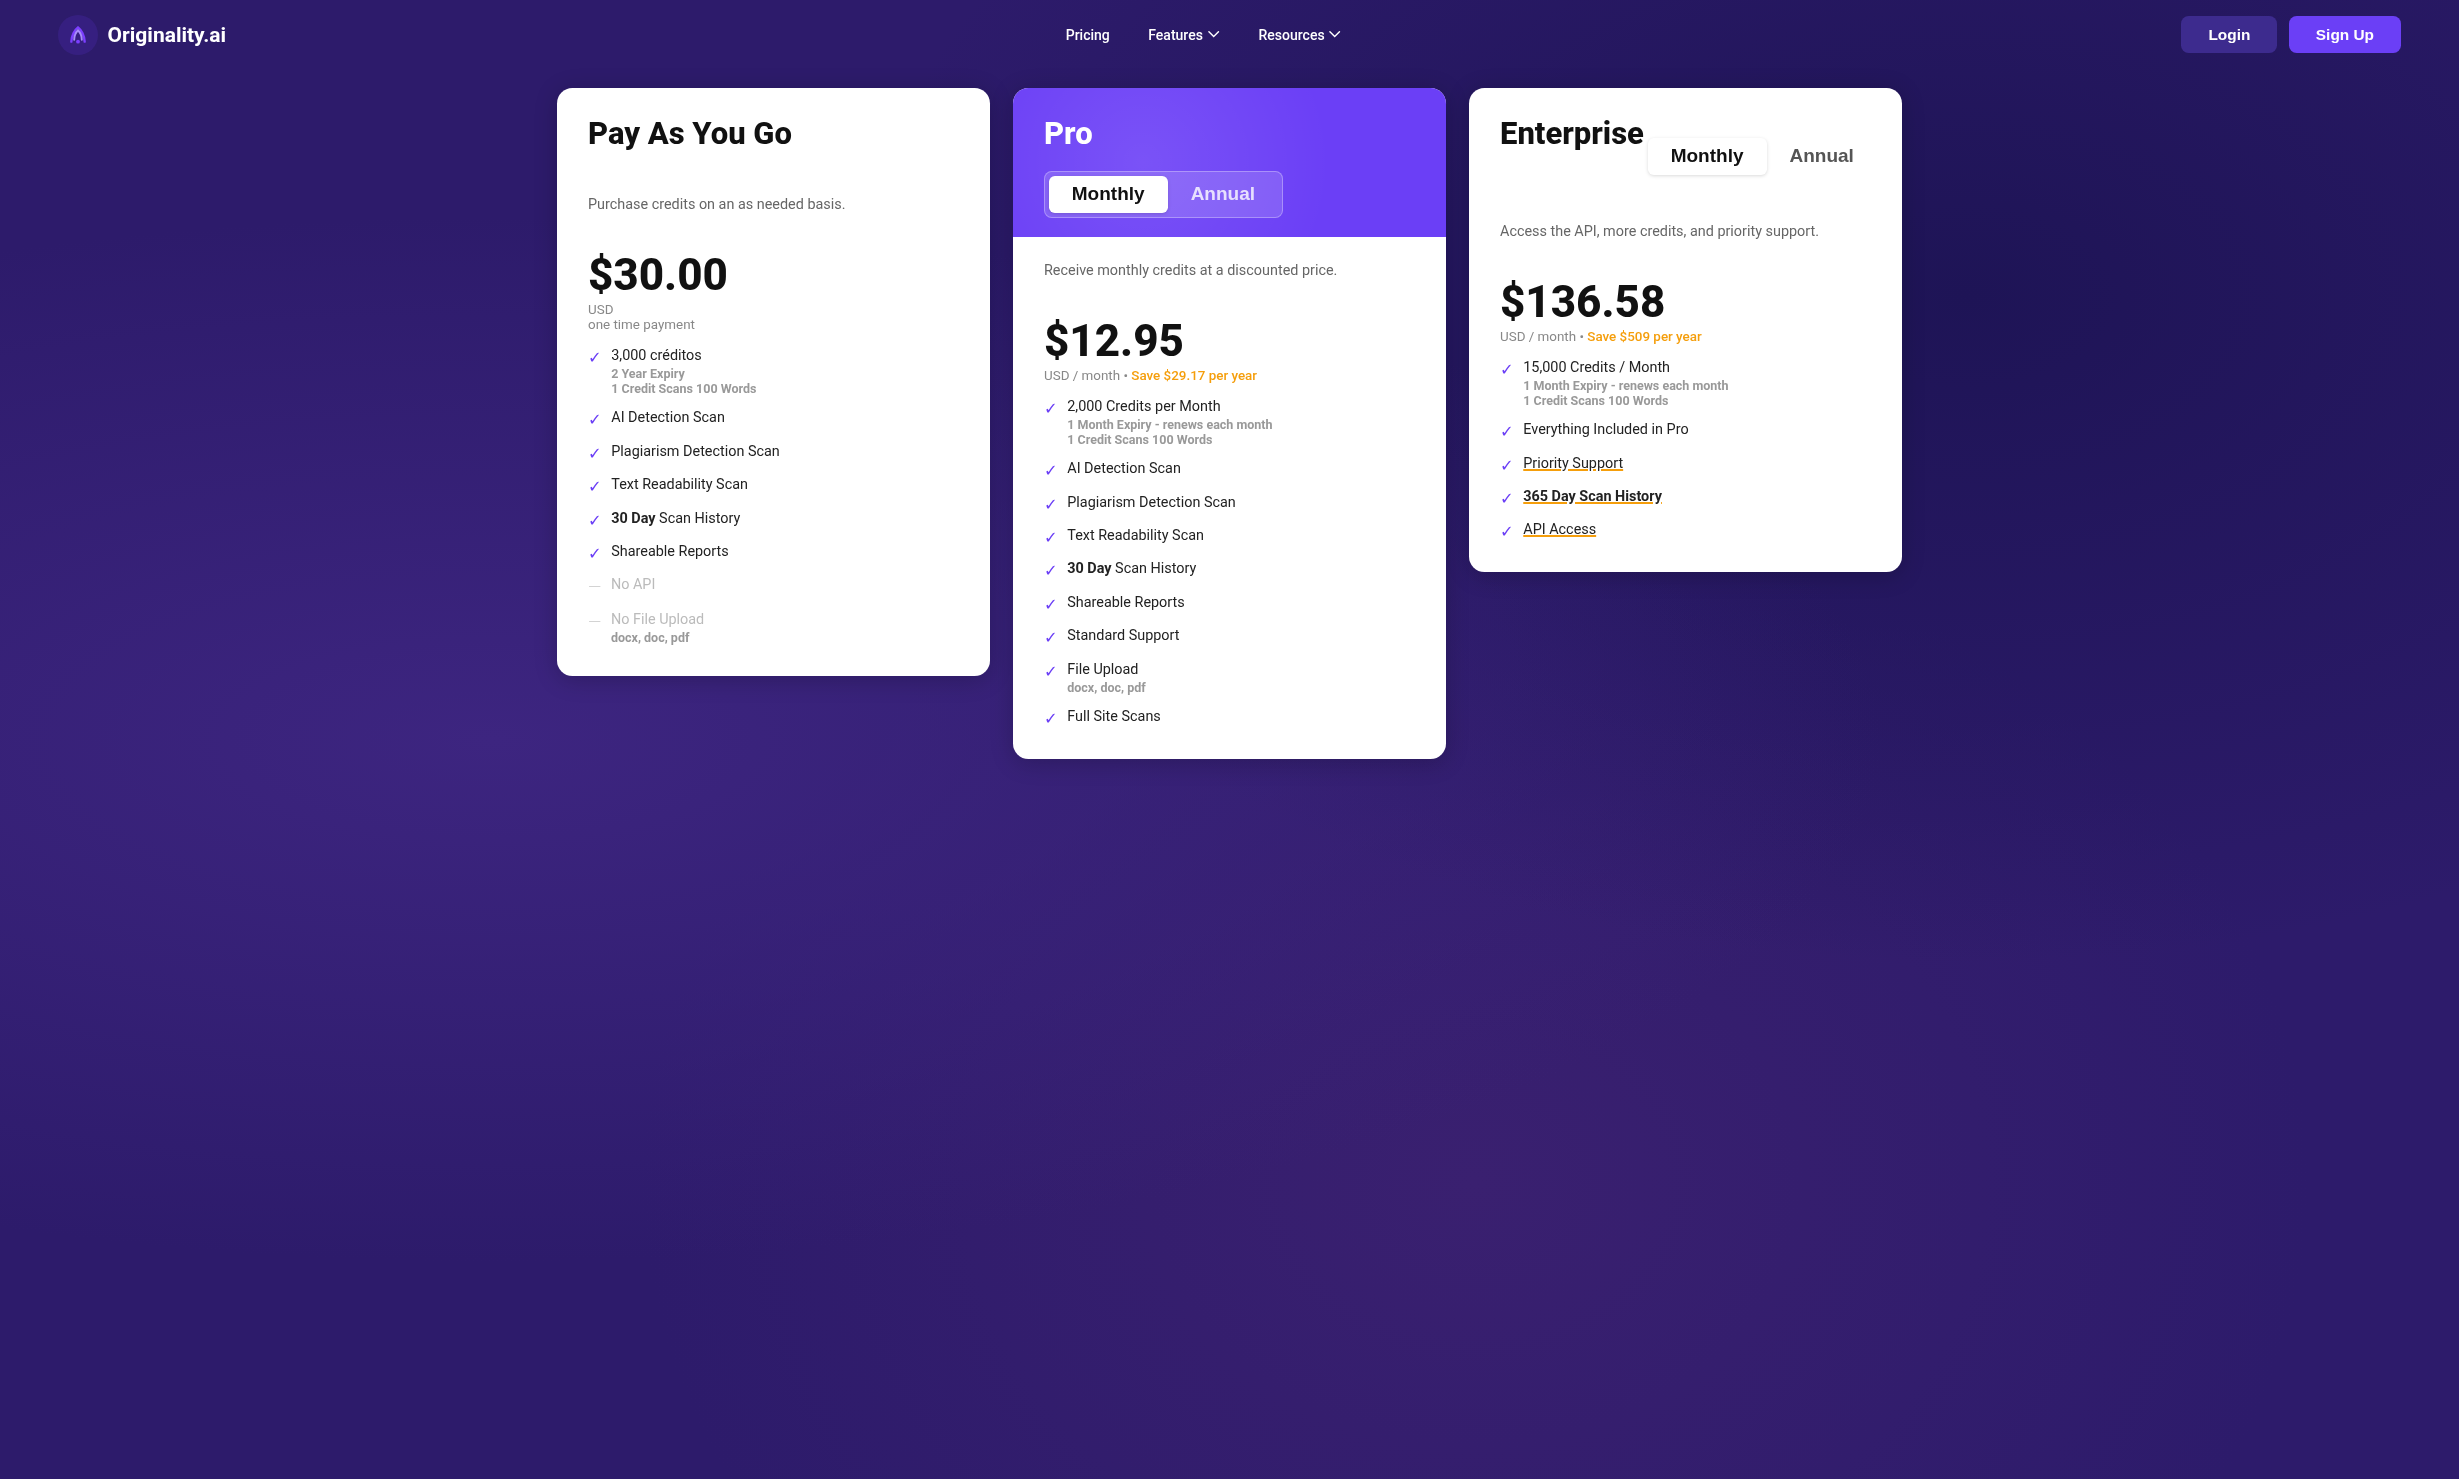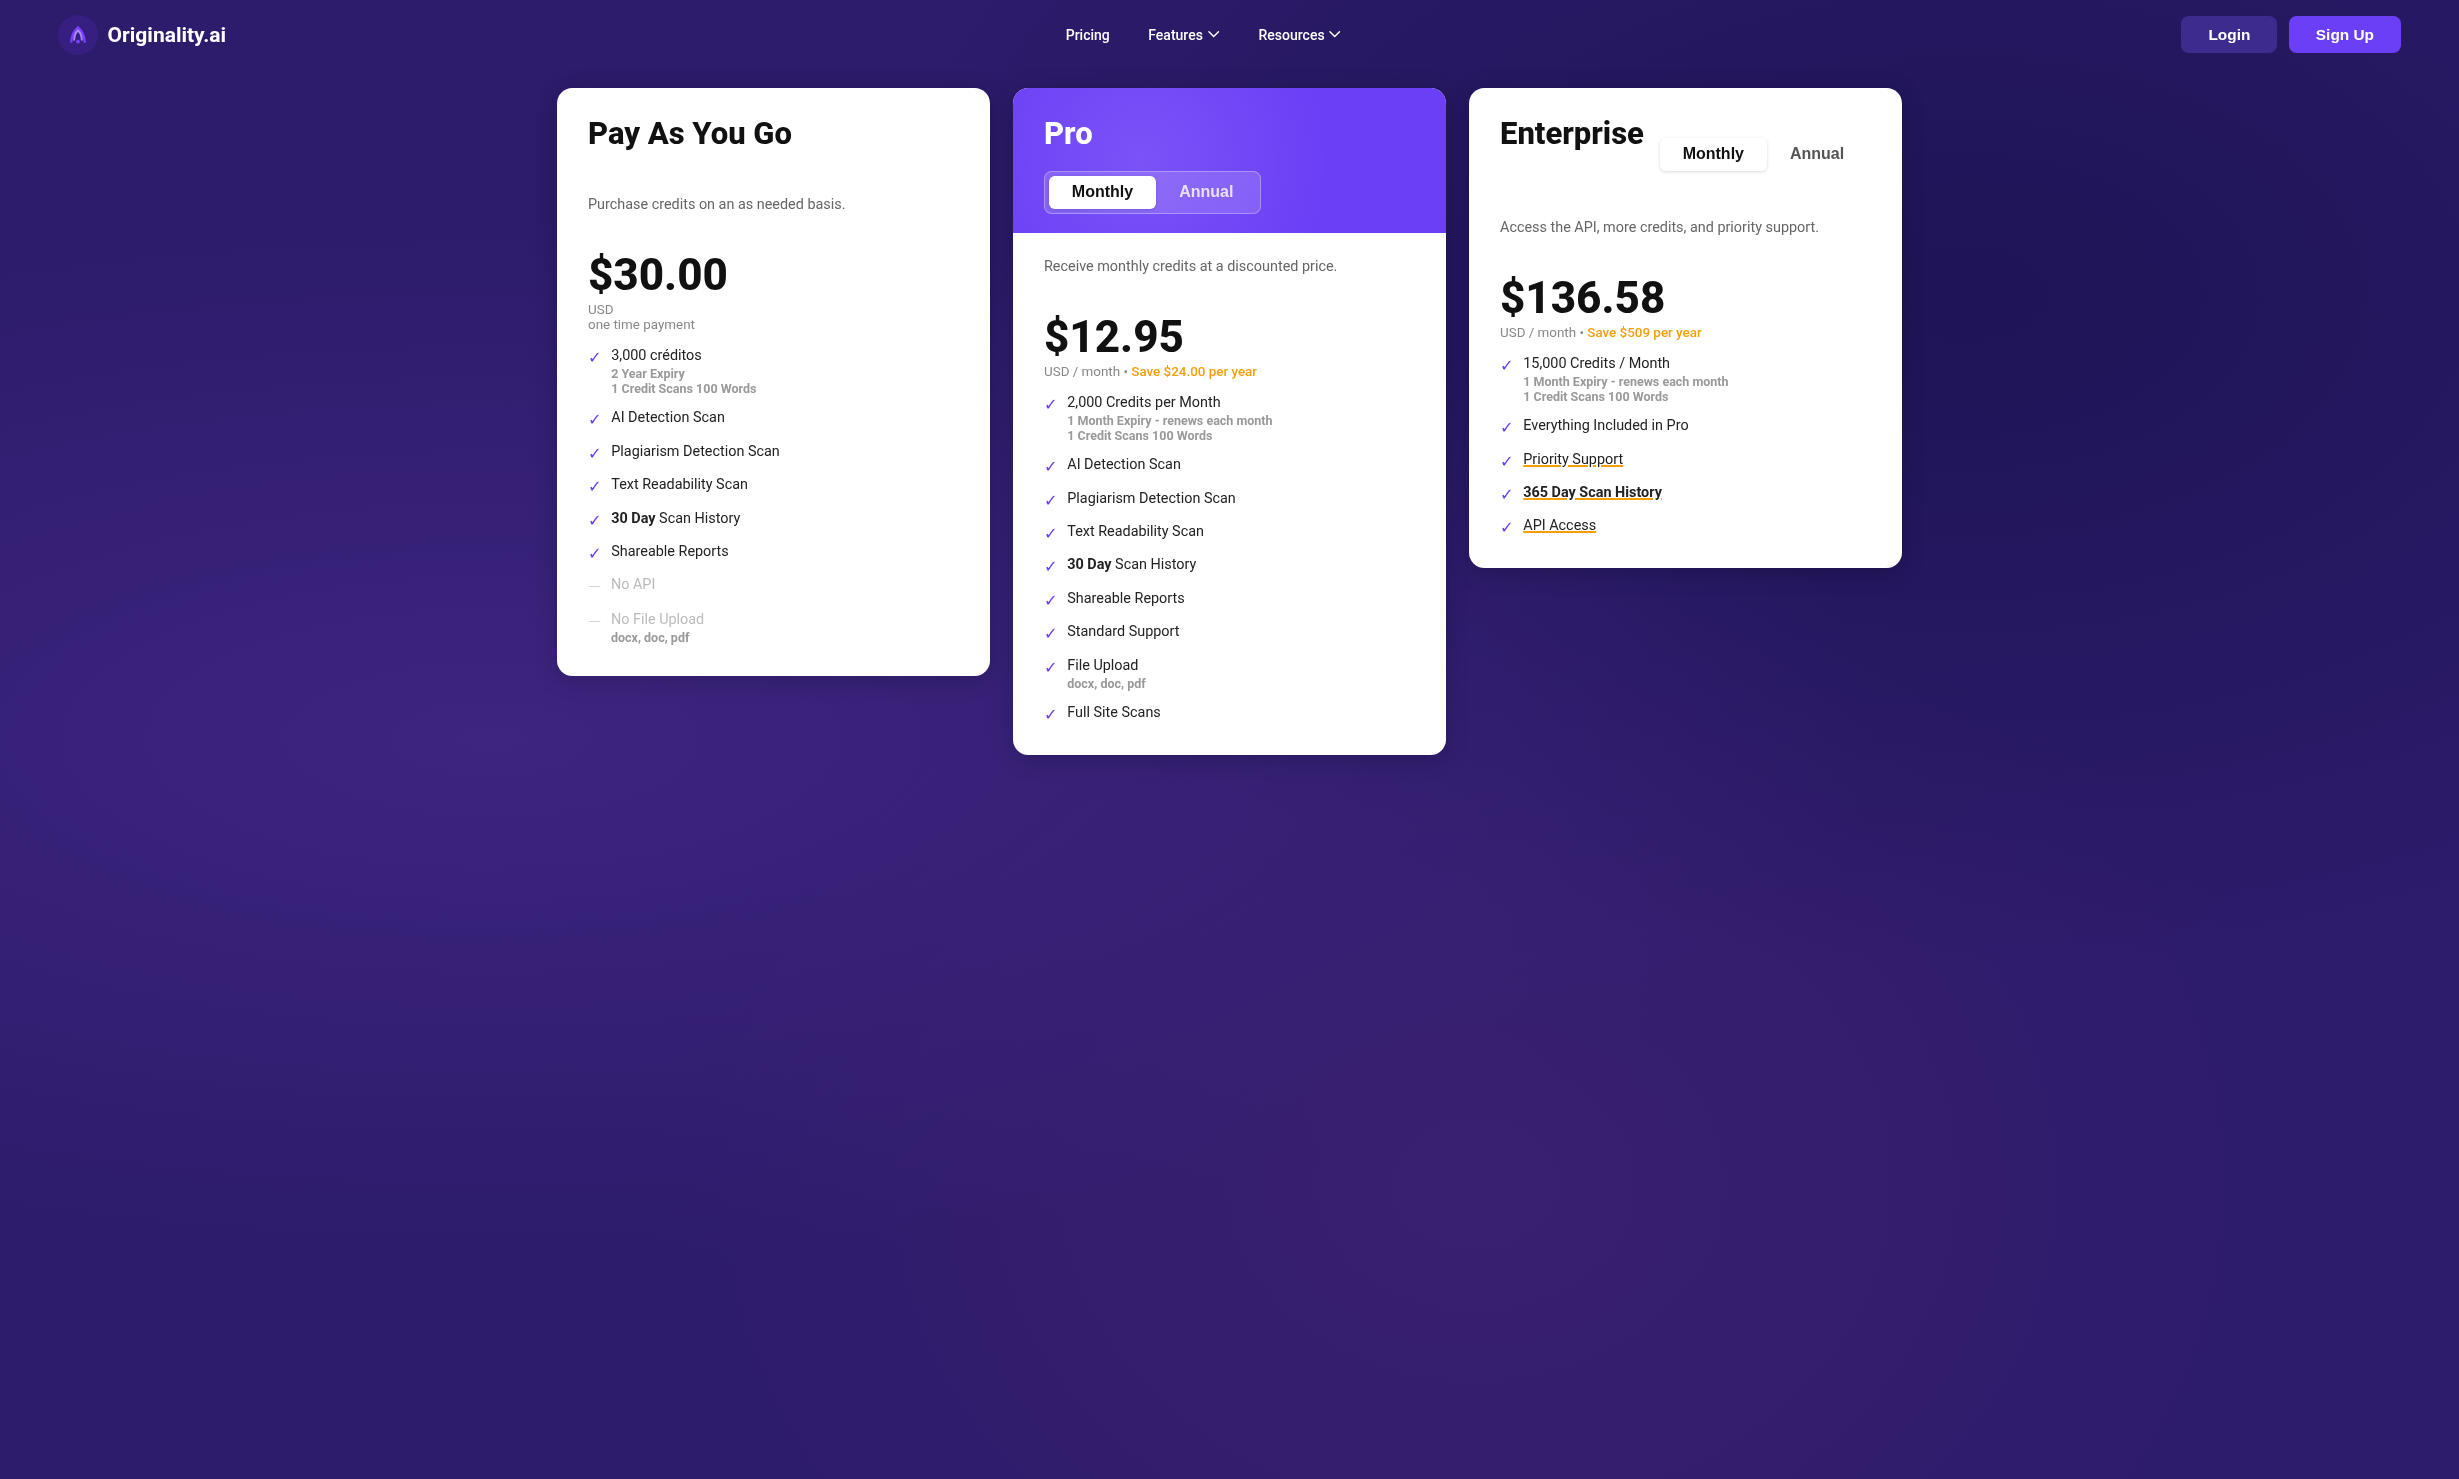--- a/index.html
+++ b/index.html
@@ -143,21 +143,21 @@
 
     .toggle-group.dark {
       background: rgba(255,255,255,0.15);
       border: 1px solid rgba(255,255,255,0.3);
     }
 
     .toggle-btn {
       padding: 7.7px 23px;
       border: none;
       border-radius: 5.8px;
-      font-size: 16px;
+      font-size: 19px;
       font-weight: 600;
       cursor: pointer;
       background: transparent;
       color: #555;
     }
 
     .toggle-btn.active {
       background: #fff;
       color: #111;
       box-shadow: 0 1px 3.8px rgba(0,0,0,0.15);
@@ -370,21 +370,21 @@
           <button class="toggle-btn">Annual</button>
         </div>
       </div>
       <div class="card-body">
         <p class="plan-description">Receive monthly credits at a discounted price.</p>
         <div class="price-block">
           <div class="price-amount">$12.95</div>
           <div class="price-currency">
             <span class="price-period">USD / month</span>
             <span> • </span>
-            <span class="price-save">Save $24.00 per year</span>
+            <span class="price-save">Save $29.17 per year</span>
           </div>
         </div>
         <ul class="feature-list">
           <li class="feature-item">
             <span class="check">✓</span>
             <div>
               <span>2,000 Credits per Month</span>
               <span class="feature-sub">1 Month Expiry - renews each month<br>1 Credit Scans 100 Words</span>
             </div>
           </li>

